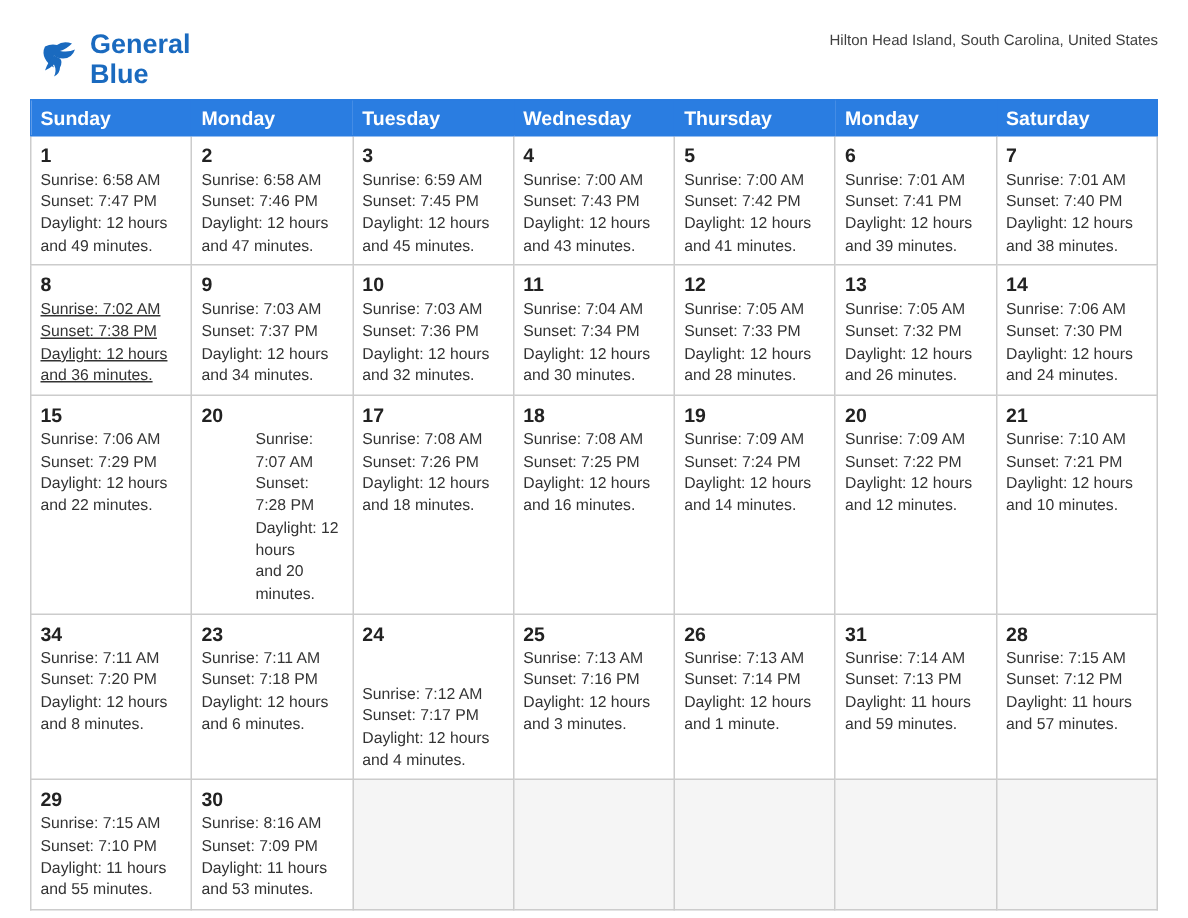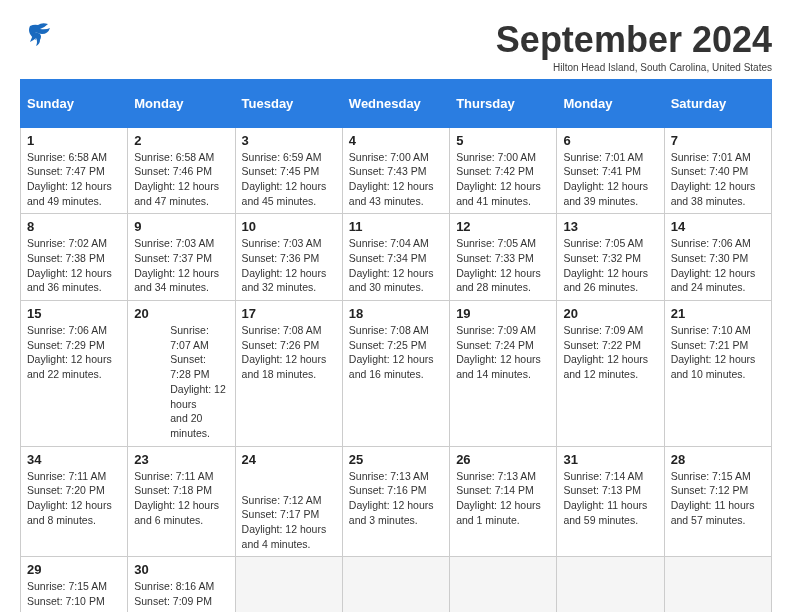--- a/index.html
+++ b/index.html
@@ -50,21 +50,21 @@
     }
     .calendar-table {
       width: 100%;
       border-collapse: collapse;
       font-size: 11px;
     }
     .calendar-table th {
       background-color: #2a7de1;
       color: #fff;
       text-align: left;
-      padding: 16px 6px;
+      padding: 4px 6px;
       font-size: 13px;
       font-weight: bold;
       border: 1px solid #2a7de1;
     }
     .calendar-table td {
       border: 1px solid #ccc;
       vertical-align: top;
       padding: 5px 6px;
       width: 107px;
       height: 78px;
@@ -91,23 +91,26 @@
   </style>
 </head>
 <body>
 
 <div class="header-area">
   <div class="logo">
     <svg class="logo-bird" viewBox="0 0 36 30" xmlns="http://www.w3.org/2000/svg">
       <path d="M18 5 Q22 2 28 4 Q24 8 20 9 Q26 10 30 8 Q28 14 22 14 Q18 14 16 12 Q14 16 16 20 Q12 18 10 14 Q8 10 10 6 Q14 4 18 5Z" fill="#1a6abf"></path>
       <path d="M16 12 Q12 16 10 22 Q14 20 16 18 Q18 22 16 26 Q20 24 20 20 Q22 16 20 14Z" fill="#1a6abf"></path>
     </svg>
+    <div>
+      <div class="logo-text"><span>General</span></div>
+      <div class="logo-text"><span>Blue</span></div>
+    </div>
   </div>
   <div class="title-block">
-    <div class="month-title">September 2024</div>
     <div class="subtitle">Hilton Head Island, South Carolina, United States</div>
   </div>
 </div>
 
 <table class="calendar-table">
   <thead>
     <tr id="weekday-header">
         <th>Sunday</th>
         <th>Monday</th>
         <th>Tuesday</th>
@@ -165,21 +168,21 @@
           <span class="day-num">7</span>
           <div class="day-info" style="white-space: pre-line;">Sunrise: 7:01 AM
 Sunset: 7:40 PM
 Daylight: 12 hours
 and 38 minutes.</div>
         </td>
       </tr>
       <tr>
         <td>
           <span class="day-num">8</span>
-          <div class="day-info" style="white-space: pre-line;">Sunrise: 7:02 AM
+          <div class="day-info" style="white-space: pre-line; text-decoration: underline;">Sunrise: 7:02 AM
 Sunset: 7:38 PM
 Daylight: 12 hours
 and 36 minutes.</div>
         </td>
         <td>
           <span class="day-num">9</span>
           <div class="day-info" style="white-space: pre-line;">Sunrise: 7:03 AM
 Sunset: 7:37 PM
 Daylight: 12 hours
 and 34 minutes.</div>

